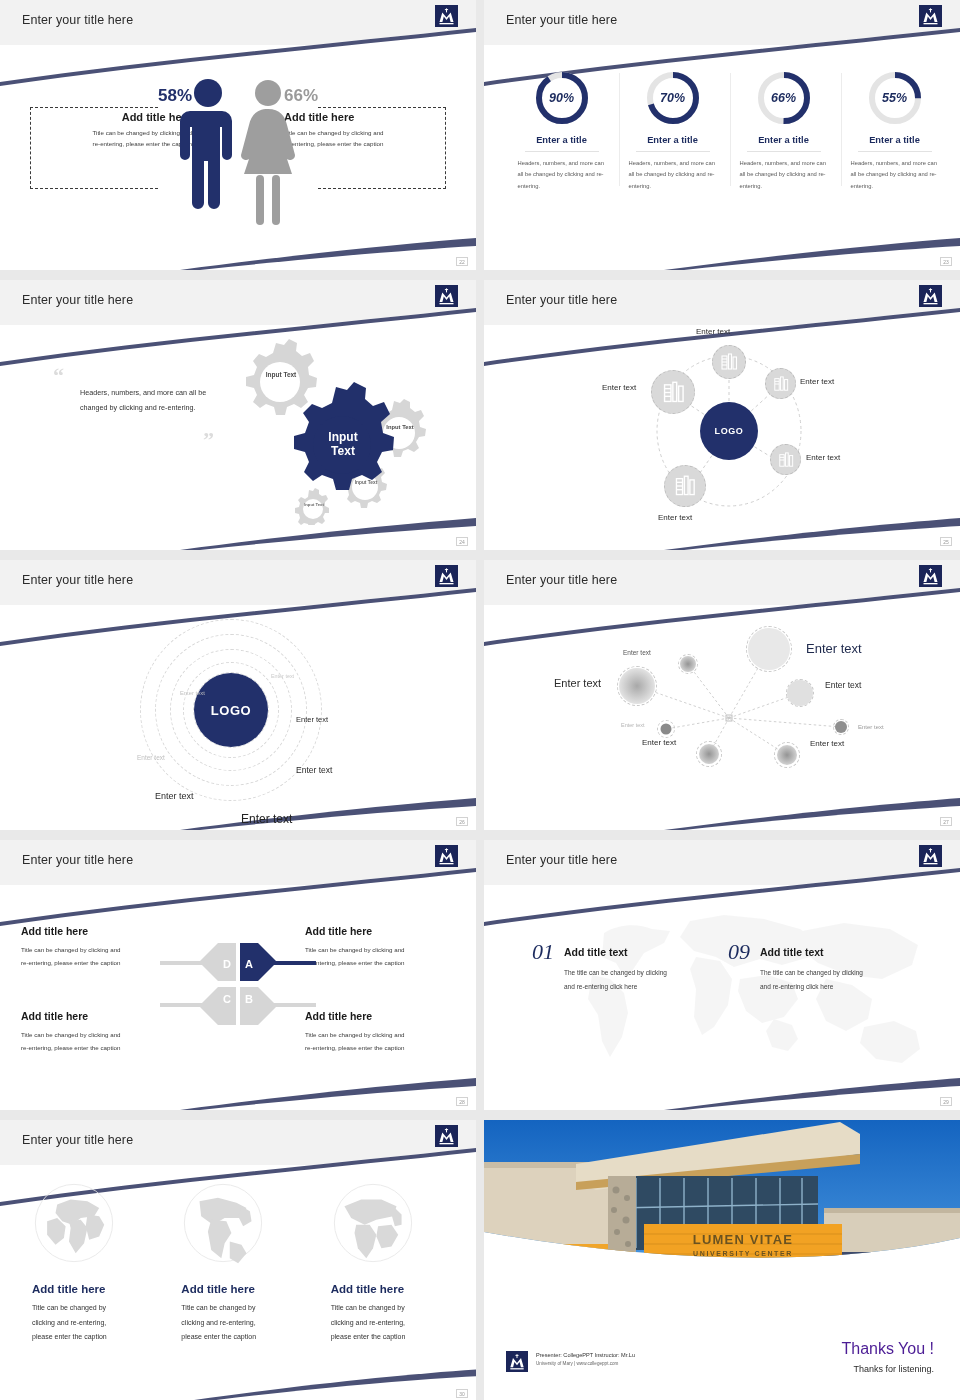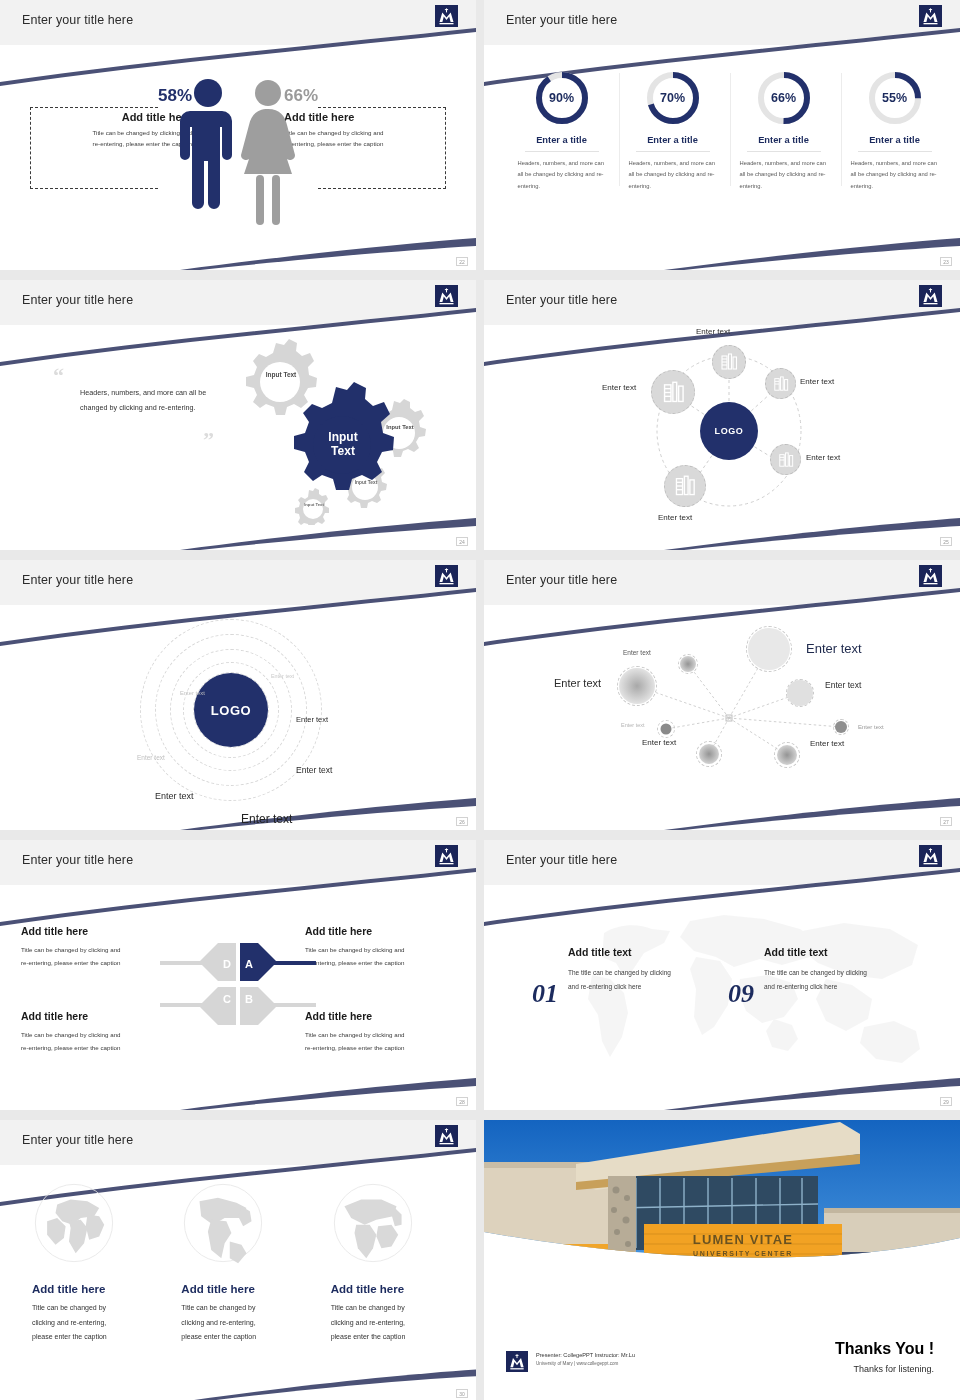--- a/index.html
+++ b/index.html
@@ -73,21 +73,21 @@
   .s1-figs { position: absolute; left: 50%; top: 18px; transform: translateX(-50%); }
 
   
   .s2row { position: absolute; left: 22px; right: 10px; top: 24px;
       display: flex; justify-content: space-around; }
   .s2cell { width: 100px; text-align: center; position: relative; }
   .s2cell + .s2cell::before {
     content: ""; position: absolute; left: -4px; top: 4px; bottom: 6px;
     width: 1px; background: #ececec;
   }
-  .s2-ring { position: relative; width: 58px; height: 58px; margin: 0 auto; }
+  .s2-ring { position: relative; width: 58px; height: 58px; margin: 0 auto; font-style: italic; }
   .s2-ring svg { display:block; }
   .s2-val { position: absolute; inset: 0; display: flex; align-items: center;
       justify-content: center; font-size: 12.5px; font-weight: bold; color: #1c2b5e; }
   .s2-t { font-size: 9.3px; font-weight: bold; color: #1c2b5e; margin-top: 8px; }
   .s2-rule { width: 74px; height: 1px; background: #e2e2e2; margin: 6px auto 0; }
   .s2-d { font-size: 5.8px; color: #5a5a5a; line-height: 1.95; margin-top: 6px;
       padding: 0 6px; text-align: left; }
 
   
   .s3-quote { position: absolute; left: 48px; top: 58px; width: 190px; }
@@ -127,43 +127,43 @@
   .s7-q { position:absolute; width:150px; }
   .s7-h { font-size:10.5px; font-weight:bold; color:#1a1a1a; }
   .s7-p { font-size:6.2px; color:#3a3a3a; line-height:2.1; margin-top:6px; }
   .s7-mid { position:absolute; left:50%; top:54px; transform:translateX(-50%);
       width:160px; height:90px; }
 
   
   .s8-map { position:absolute; left:0; top:0; width:100%; height:100%;
       opacity:.5; }
   .s8-blk { position:absolute; top:56px; display:flex; align-items:flex-start; }
-  .s8-num { font-size:26px; font-weight:bold; font-style:italic; color:#1c2b5e;
-      line-height:1; margin-right:10px; font-family:"Liberation Serif", serif;margin-top:40px; }
+  .s8-num { font-size:22px; font-weight:normal; font-style:italic; color:#1c2b5e;
+      line-height:1; margin-right:10px; font-family:"Liberation Serif", serif; }
   .s8-h { font-size:10.5px; font-weight:bold; color:#1a1a1a; margin-top:5px; }
   .s8-p { font-size:6.5px; color:#3a3a3a; line-height:2.2; margin-top:8px; }
 
   
   .s9row { position:absolute; left:14px; right:14px; top:16px; display:flex; }
   .s9cell { flex:1; padding:0 18px; }
   .s9-g { width:84px; height:84px; margin:0 auto; }
   .s9-h { font-size:11.5px; font-weight:bold; color:#1c2b5e; margin-top:14px; }
   .s9-p { font-size:7px; color:#333; line-height:2.1; margin-top:6px; }
 
   
   .s10 { position:absolute; inset:0; background:#fff; overflow:hidden; }
   .s10-photo { position:absolute; left:0; top:0; width:100%; height:200px; }
   .s10-foot { position:absolute; left:0; bottom:0; width:100%; height:84px; }
   .s10-logo { position:absolute; left:22px; bottom:30px; width:22px; height:21px;
       background:#1b2559; }
   .s10-pres { position:absolute; left:52px; bottom:36px; }
   .s10-l1 { font-size:5.6px; color:#333; }
   .s10-l2 { font-size:4.6px; color:#666; margin-top:3px; }
   .s10-thx { position:absolute; right:26px; bottom:28px; text-align:right; }
-  .s10-t1 { font-size:16px; font-weight:bold; color:#000000; }
+  .s10-t1 { font-size:16px; font-weight:normal; color:#4c1d95; }
   .s10-t2 { font-size:9px; color:#2b2b2b; margin-top:6px; }
 </style>
 </head>
 <body>
 
 <div class="grid">
 
   <div class="slide">
     <div class="hdr"></div>
     <svg class="curve-top" viewBox="0 0 476 70" preserveAspectRatio="none">

